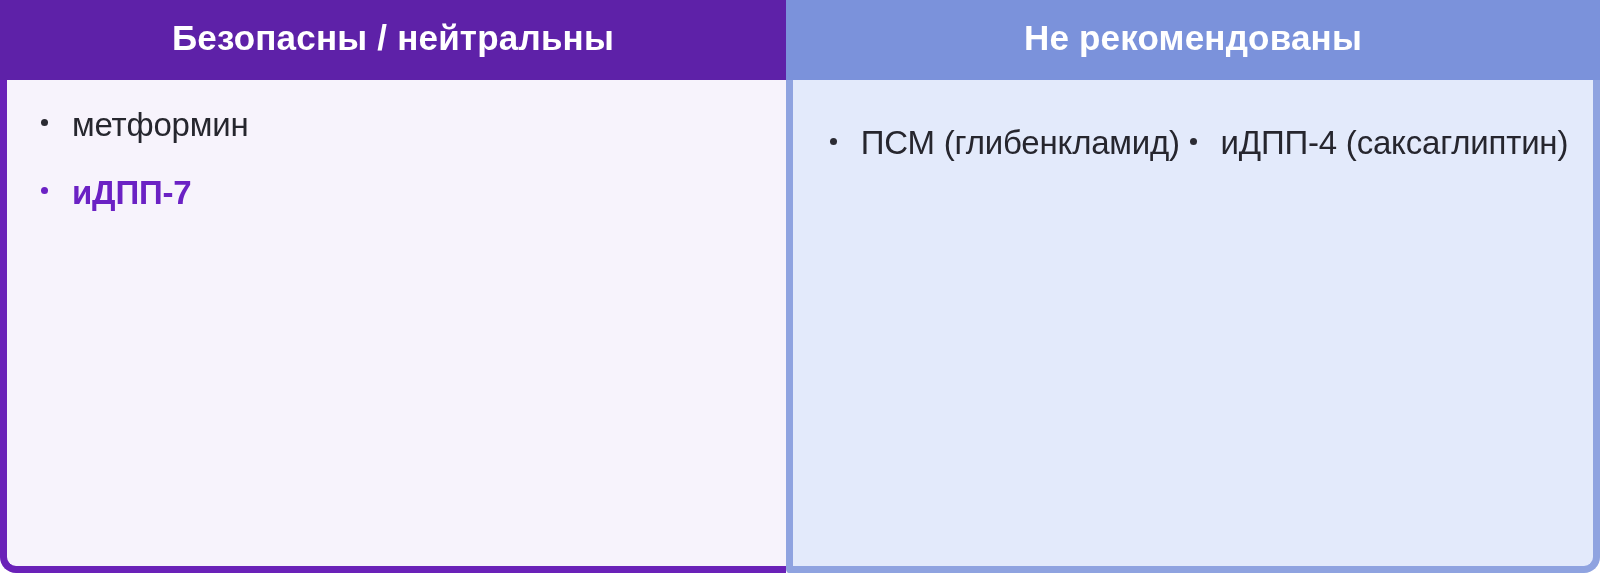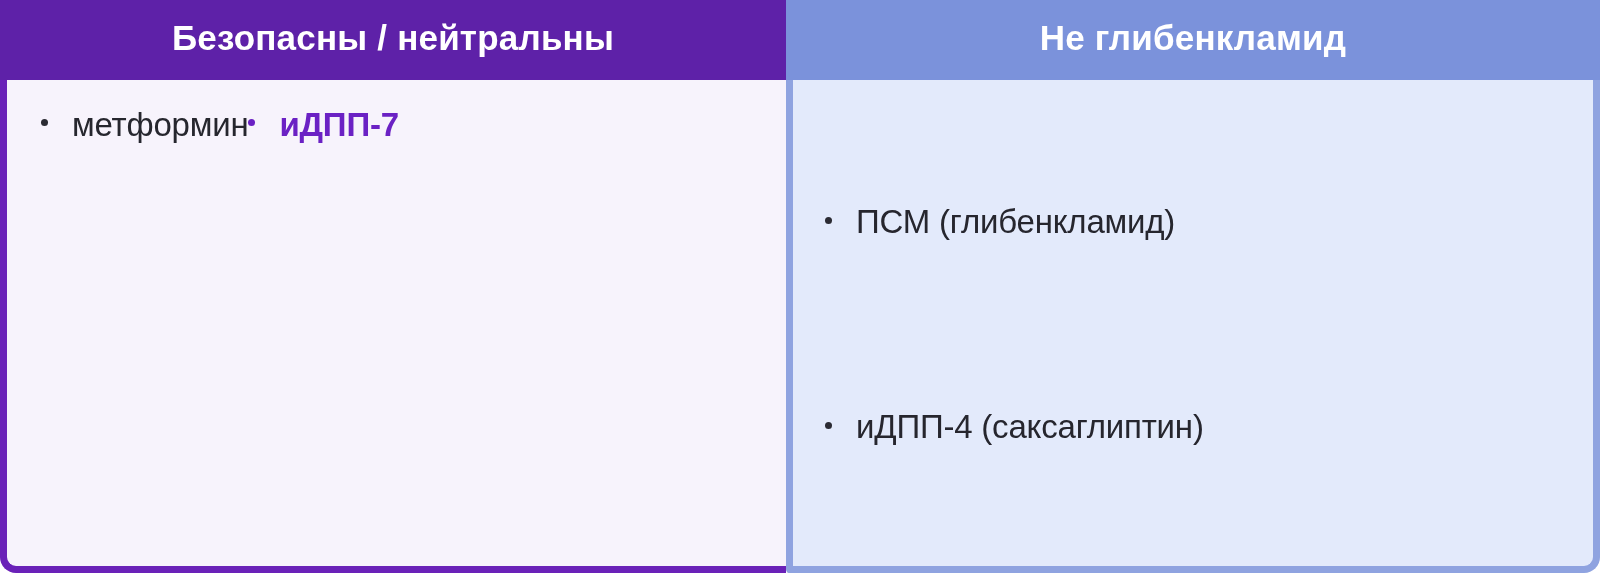--- a/index.html
+++ b/index.html
@@ -85,21 +85,21 @@
   }
   .col-safe .col-body {
     background: #F7F3FC;
     border-left: 7px solid #6A21B8;
     border-bottom: 7px solid #6A21B8;
     border-bottom-left-radius: 16px;
     padding: 22px 18px 20px 34px;
   }
   .col-safe .list {
     display: flex;
-    flex-direction: row;
+    flex-direction: column;
     justify-content: flex-start;
   }
   .col-safe .item {
     margin-bottom: 21px;
   }
   .col-safe .item:last-child {
     margin-bottom: 0;
   }
   .col-safe .bullet {
     width: 7px;
@@ -136,21 +136,21 @@
     background: #E3EAFB;
     border-left: 7px solid #8FA3E0;
     border-bottom: 7px solid #8FA3E0;
     border-right: 7px solid #8FA3E0;
     border-bottom-left-radius: 4px;
     border-bottom-right-radius: 16px;
     padding: 40px 20px 36px 32px;
   }
   .col-nr .list {
     display: flex;
-    flex-direction: column;
+    flex-direction: row;
     justify-content: space-around;
   }
   .col-nr .bullet {
     width: 7px;
     height: 7px;
     background: #2B2B33;
     margin-top: 18px;
     margin-right: 24px;
   }
   .col-nr .item-text {
@@ -175,21 +175,21 @@
         </li>
         <li class="item highlight">
           <span class="bullet"></span>
           <span class="item-text">иДПП-7</span>
         </li>
       </ul>
     </div>
   </section>
 
   <section class="col col-nr">
-    <header class="col-head">Не глибенкламид</header>
+    <header class="col-head">Не рекомендованы</header>
     <div class="col-body">
       <ul class="list">
         <li class="item">
           <span class="bullet"></span>
           <span class="item-text">ПСМ (глибенкламид)</span>
         </li>
         <li class="item">
           <span class="bullet"></span>
           <span class="item-text">иДПП-4 (саксаглиптин)</span>
         </li>

